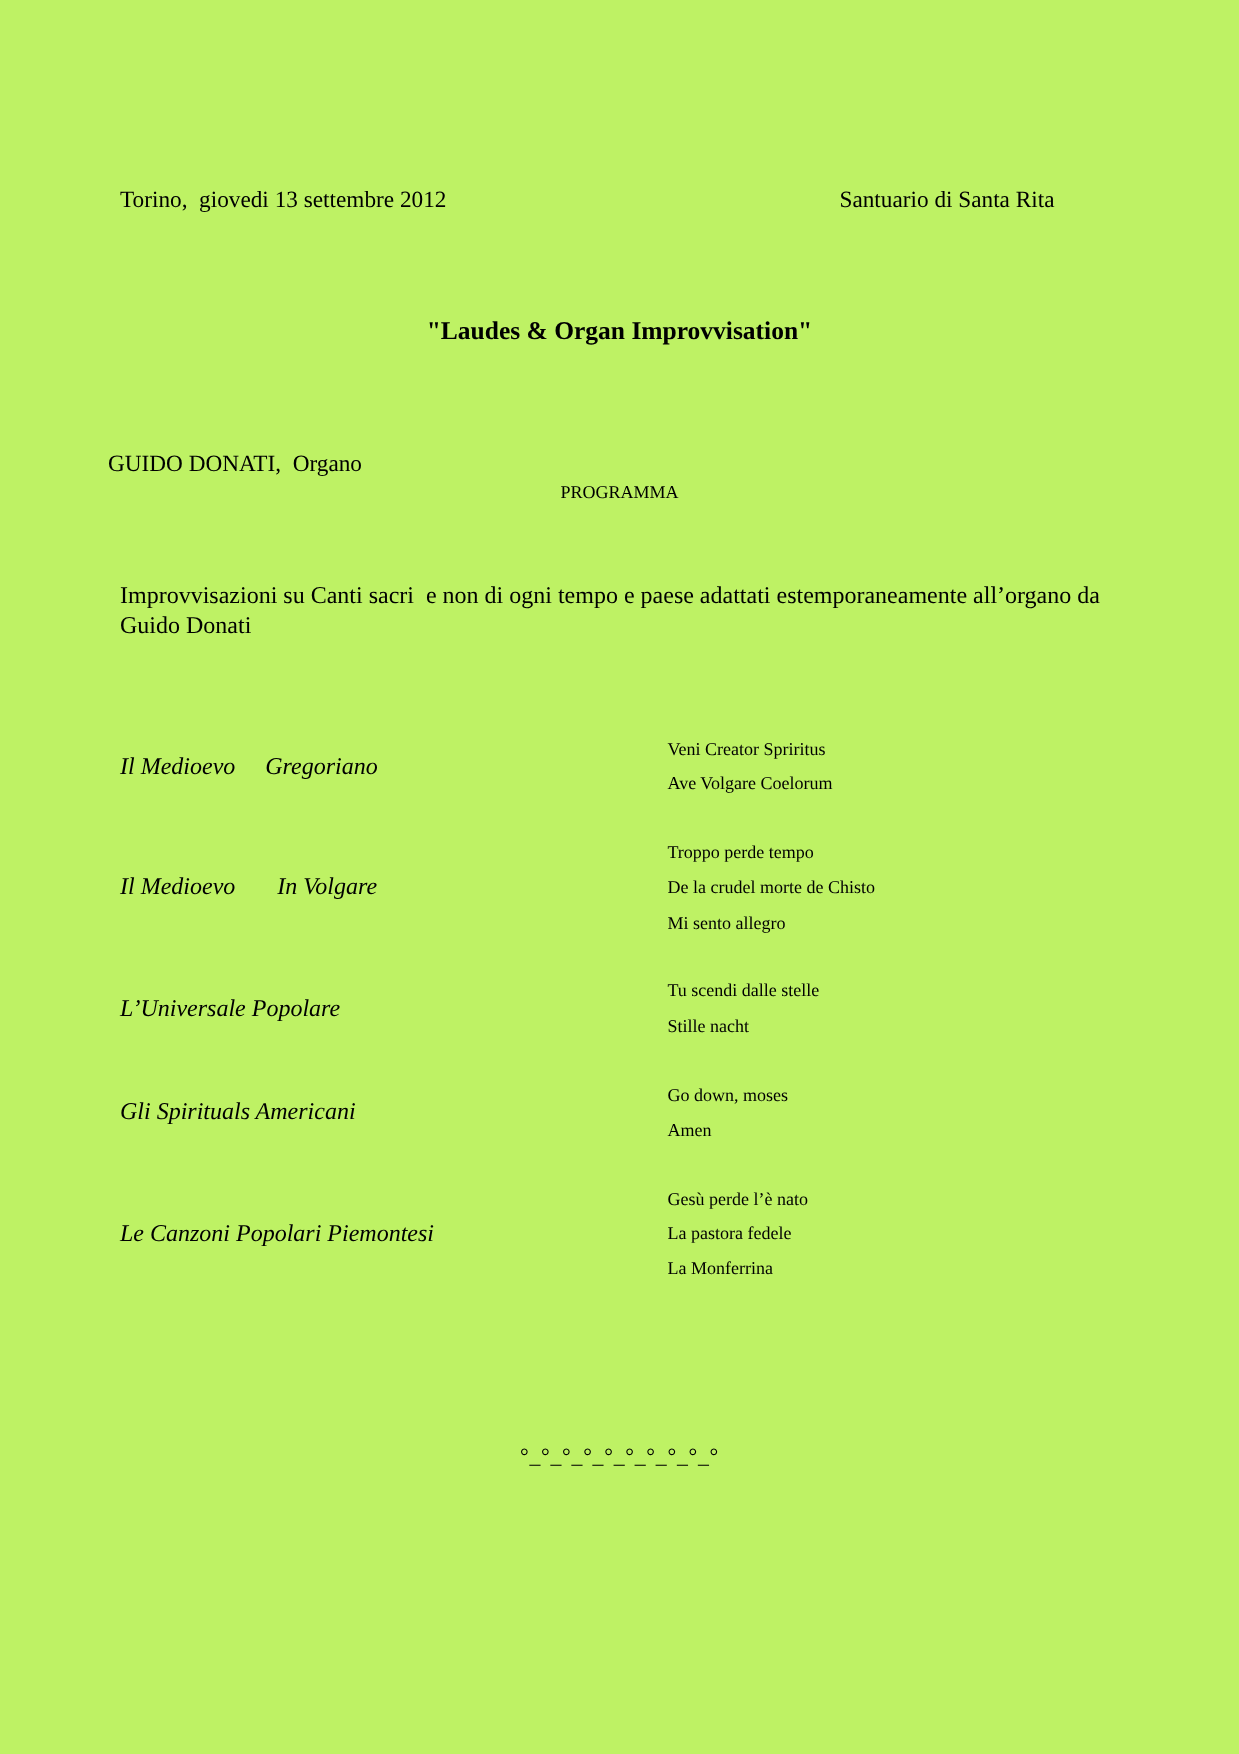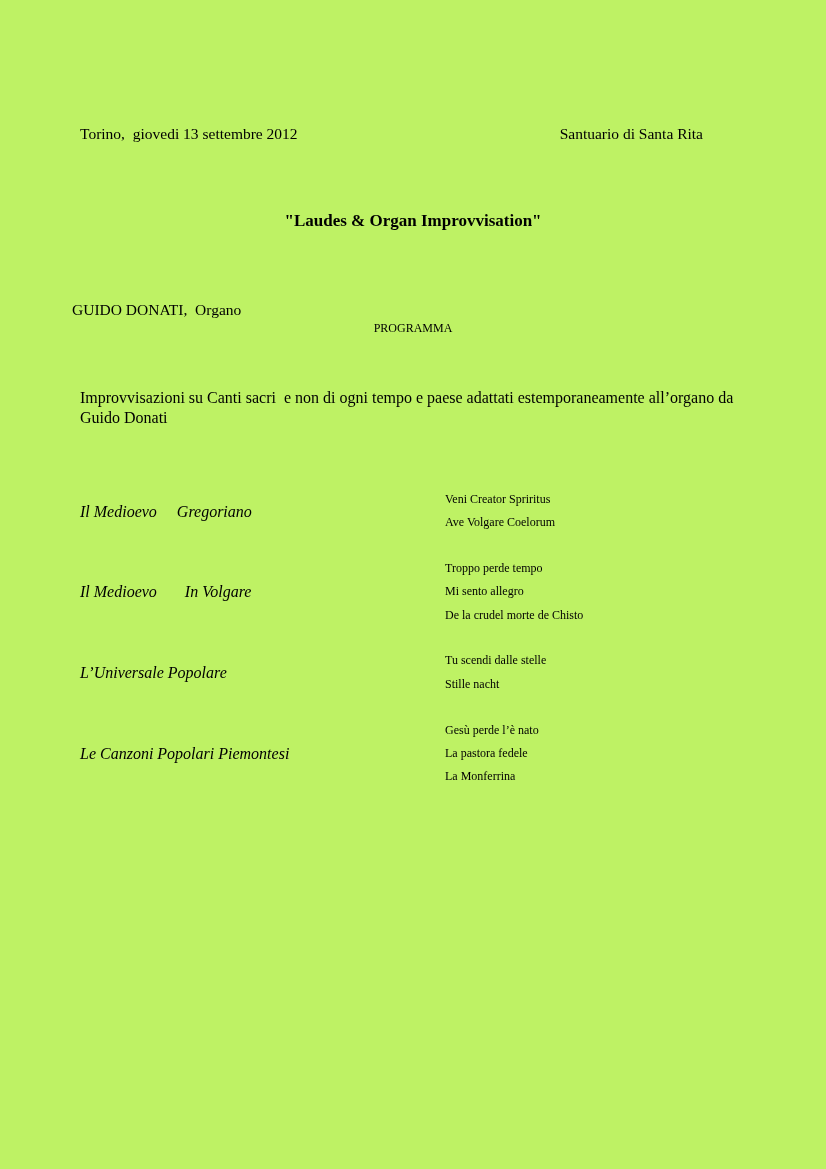--- a/index.html
+++ b/index.html
@@ -120,39 +120,47 @@
       <div class="pieces">
         <div class="piece-line pre">Veni Creator Spriritus</div>
         <div class="piece-line pre">Ave Volgare Coelorum</div>
       </div>
     </div>
 
     <div class="section">
       <div class="category pre">Il Medioevo       In Volgare</div>
       <div class="pieces">
         <div class="piece-line pre">Troppo perde tempo</div>
+        <div class="piece-line pre">De la crudel morte de Chisto</div>
         <div class="piece-line pre">Mi sento allegro</div>
-        <div class="piece-line pre">De la crudel morte de Chisto</div>
       </div>
     </div>
 
     <div class="section">
       <div class="category pre">L’Universale Popolare</div>
       <div class="pieces">
         <div class="piece-line pre">Tu scendi dalle stelle</div>
         <div class="piece-line pre">Stille nacht</div>
       </div>
     </div>
 
+    <div class="section">
+      <div class="category pre">Gli Spirituals Americani</div>
+      <div class="pieces">
+        <div class="piece-line pre">Go down, moses</div>
+        <div class="piece-line pre">Amen</div>
+      </div>
+    </div>
 
     <div class="section">
       <div class="category pre">Le Canzoni Popolari Piemontesi</div>
       <div class="pieces">
         <div class="piece-line pre">Gesù perde l’è nato</div>
         <div class="piece-line pre">La pastora fedele</div>
         <div class="piece-line pre">La Monferrina</div>
       </div>
     </div>
 
   </div>
 
+  <div class="separator">°_°_°_°_°_°_°_°_°_°</div>
 
 </div>
 
 </body></html>

